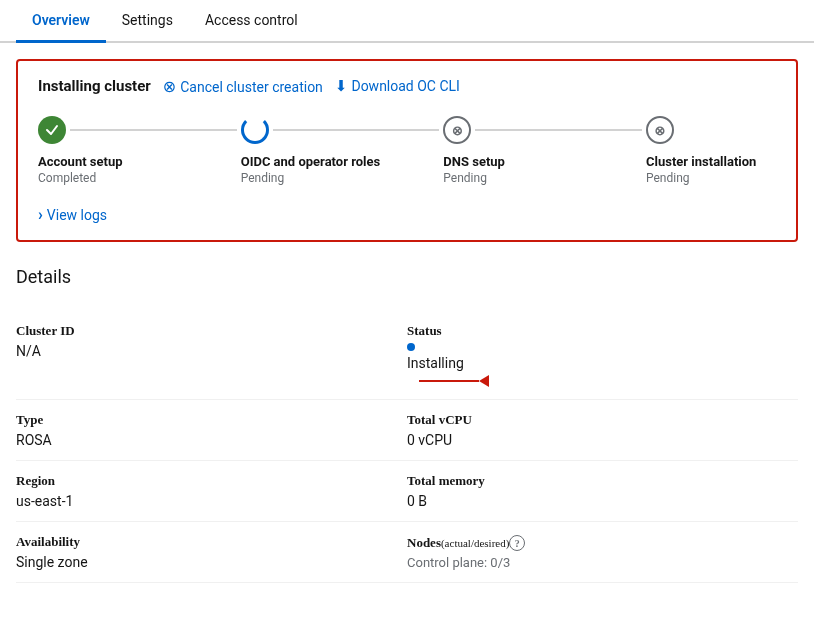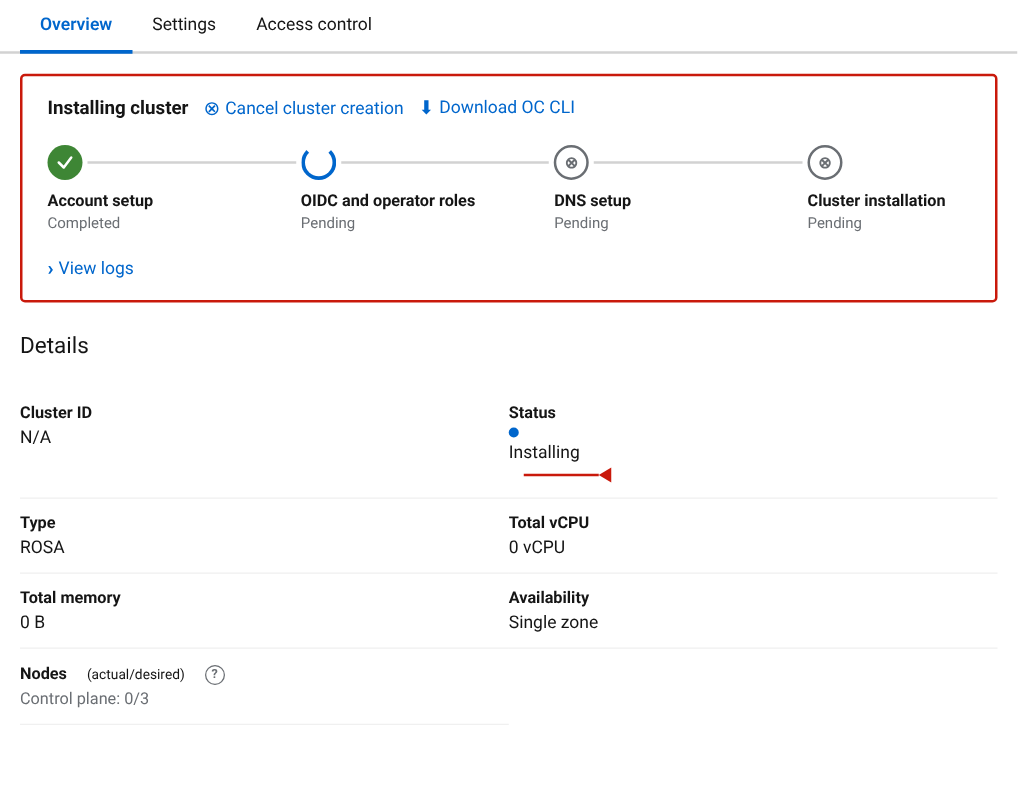--- a/index.html
+++ b/index.html
@@ -158,20 +158,21 @@
       gap: 0;
     }
     .detail-item {
       padding: 12px 0;
       border-bottom: 1px solid #f0f0f0;
     }
     .detail-label {
       font-weight: 700;
       font-size: 13px;
       margin-bottom: 4px;
+      font-family: Liberation Serif, serif;
     }
     .detail-value {
       font-size: 14px;
       color: #151515;
     }
     .status-row {
       display: flex;
       align-items: flex-start;
       gap: 4px;
       flex-direction: column;
@@ -200,21 +201,21 @@
       width: 0;
       height: 0;
       border-top: 6px solid transparent;
       border-bottom: 6px solid transparent;
       border-right: 10px solid #c9190b;
     }
 
     .nodes-label {
       display: inline-flex;
       align-items: center;
-      gap: 16px;
+      gap: 0;
     }
     .info-icon {
       width: 16px;
       height: 16px;
       border-radius: 50%;
       border: 1px solid #6a6e73;
       display: inline-flex;
       align-items: center;
       justify-content: center;
       font-size: 10px;
@@ -328,20 +329,24 @@
     <div class="detail-item">
       <div class="detail-label">Type</div>
       <div class="detail-value">ROSA</div>
     </div>
 
     <div class="detail-item">
       <div class="detail-label">Total vCPU</div>
       <div class="detail-value">0 vCPU</div>
     </div>
 
+    <div class="detail-item">
+      <div class="detail-label">Region</div>
+      <div class="detail-value">us-east-1</div>
+    </div>
 
     <div class="detail-item">
       <div class="detail-label">Total memory</div>
       <div class="detail-value">0 B</div>
     </div>
 
     <div class="detail-item">
       <div class="detail-label">Availability</div>
       <div class="detail-value">Single zone</div>
     </div>

